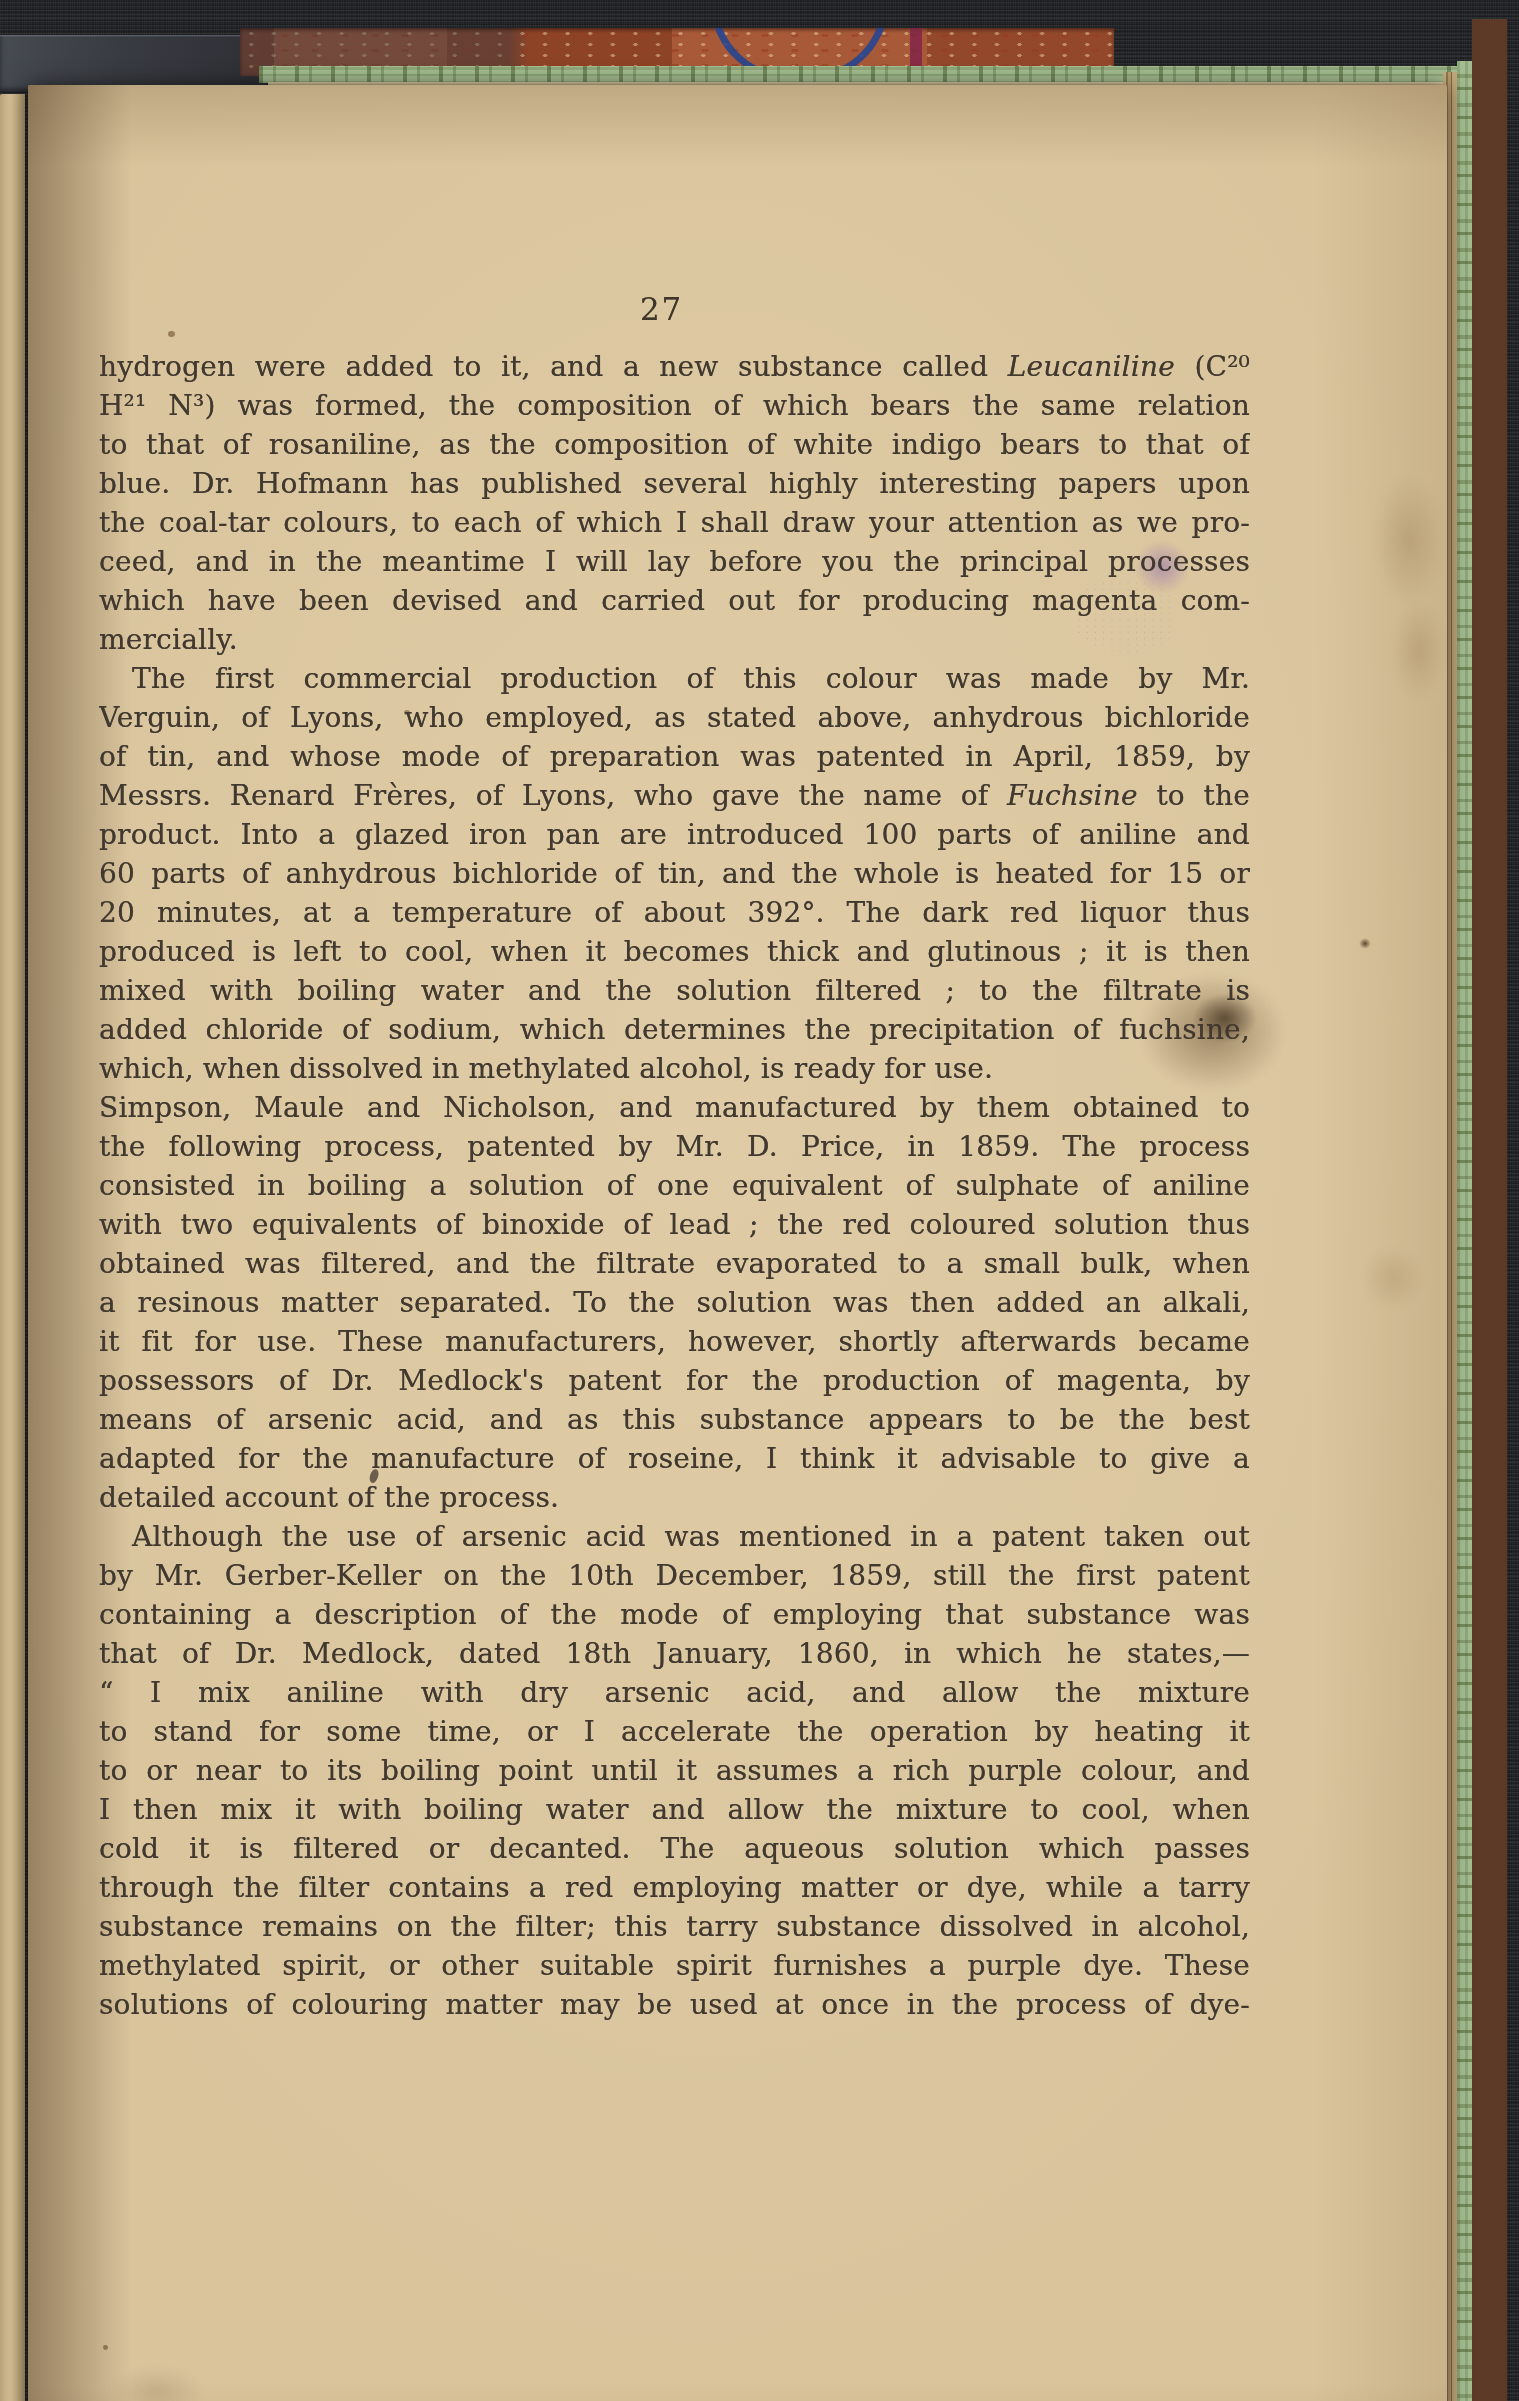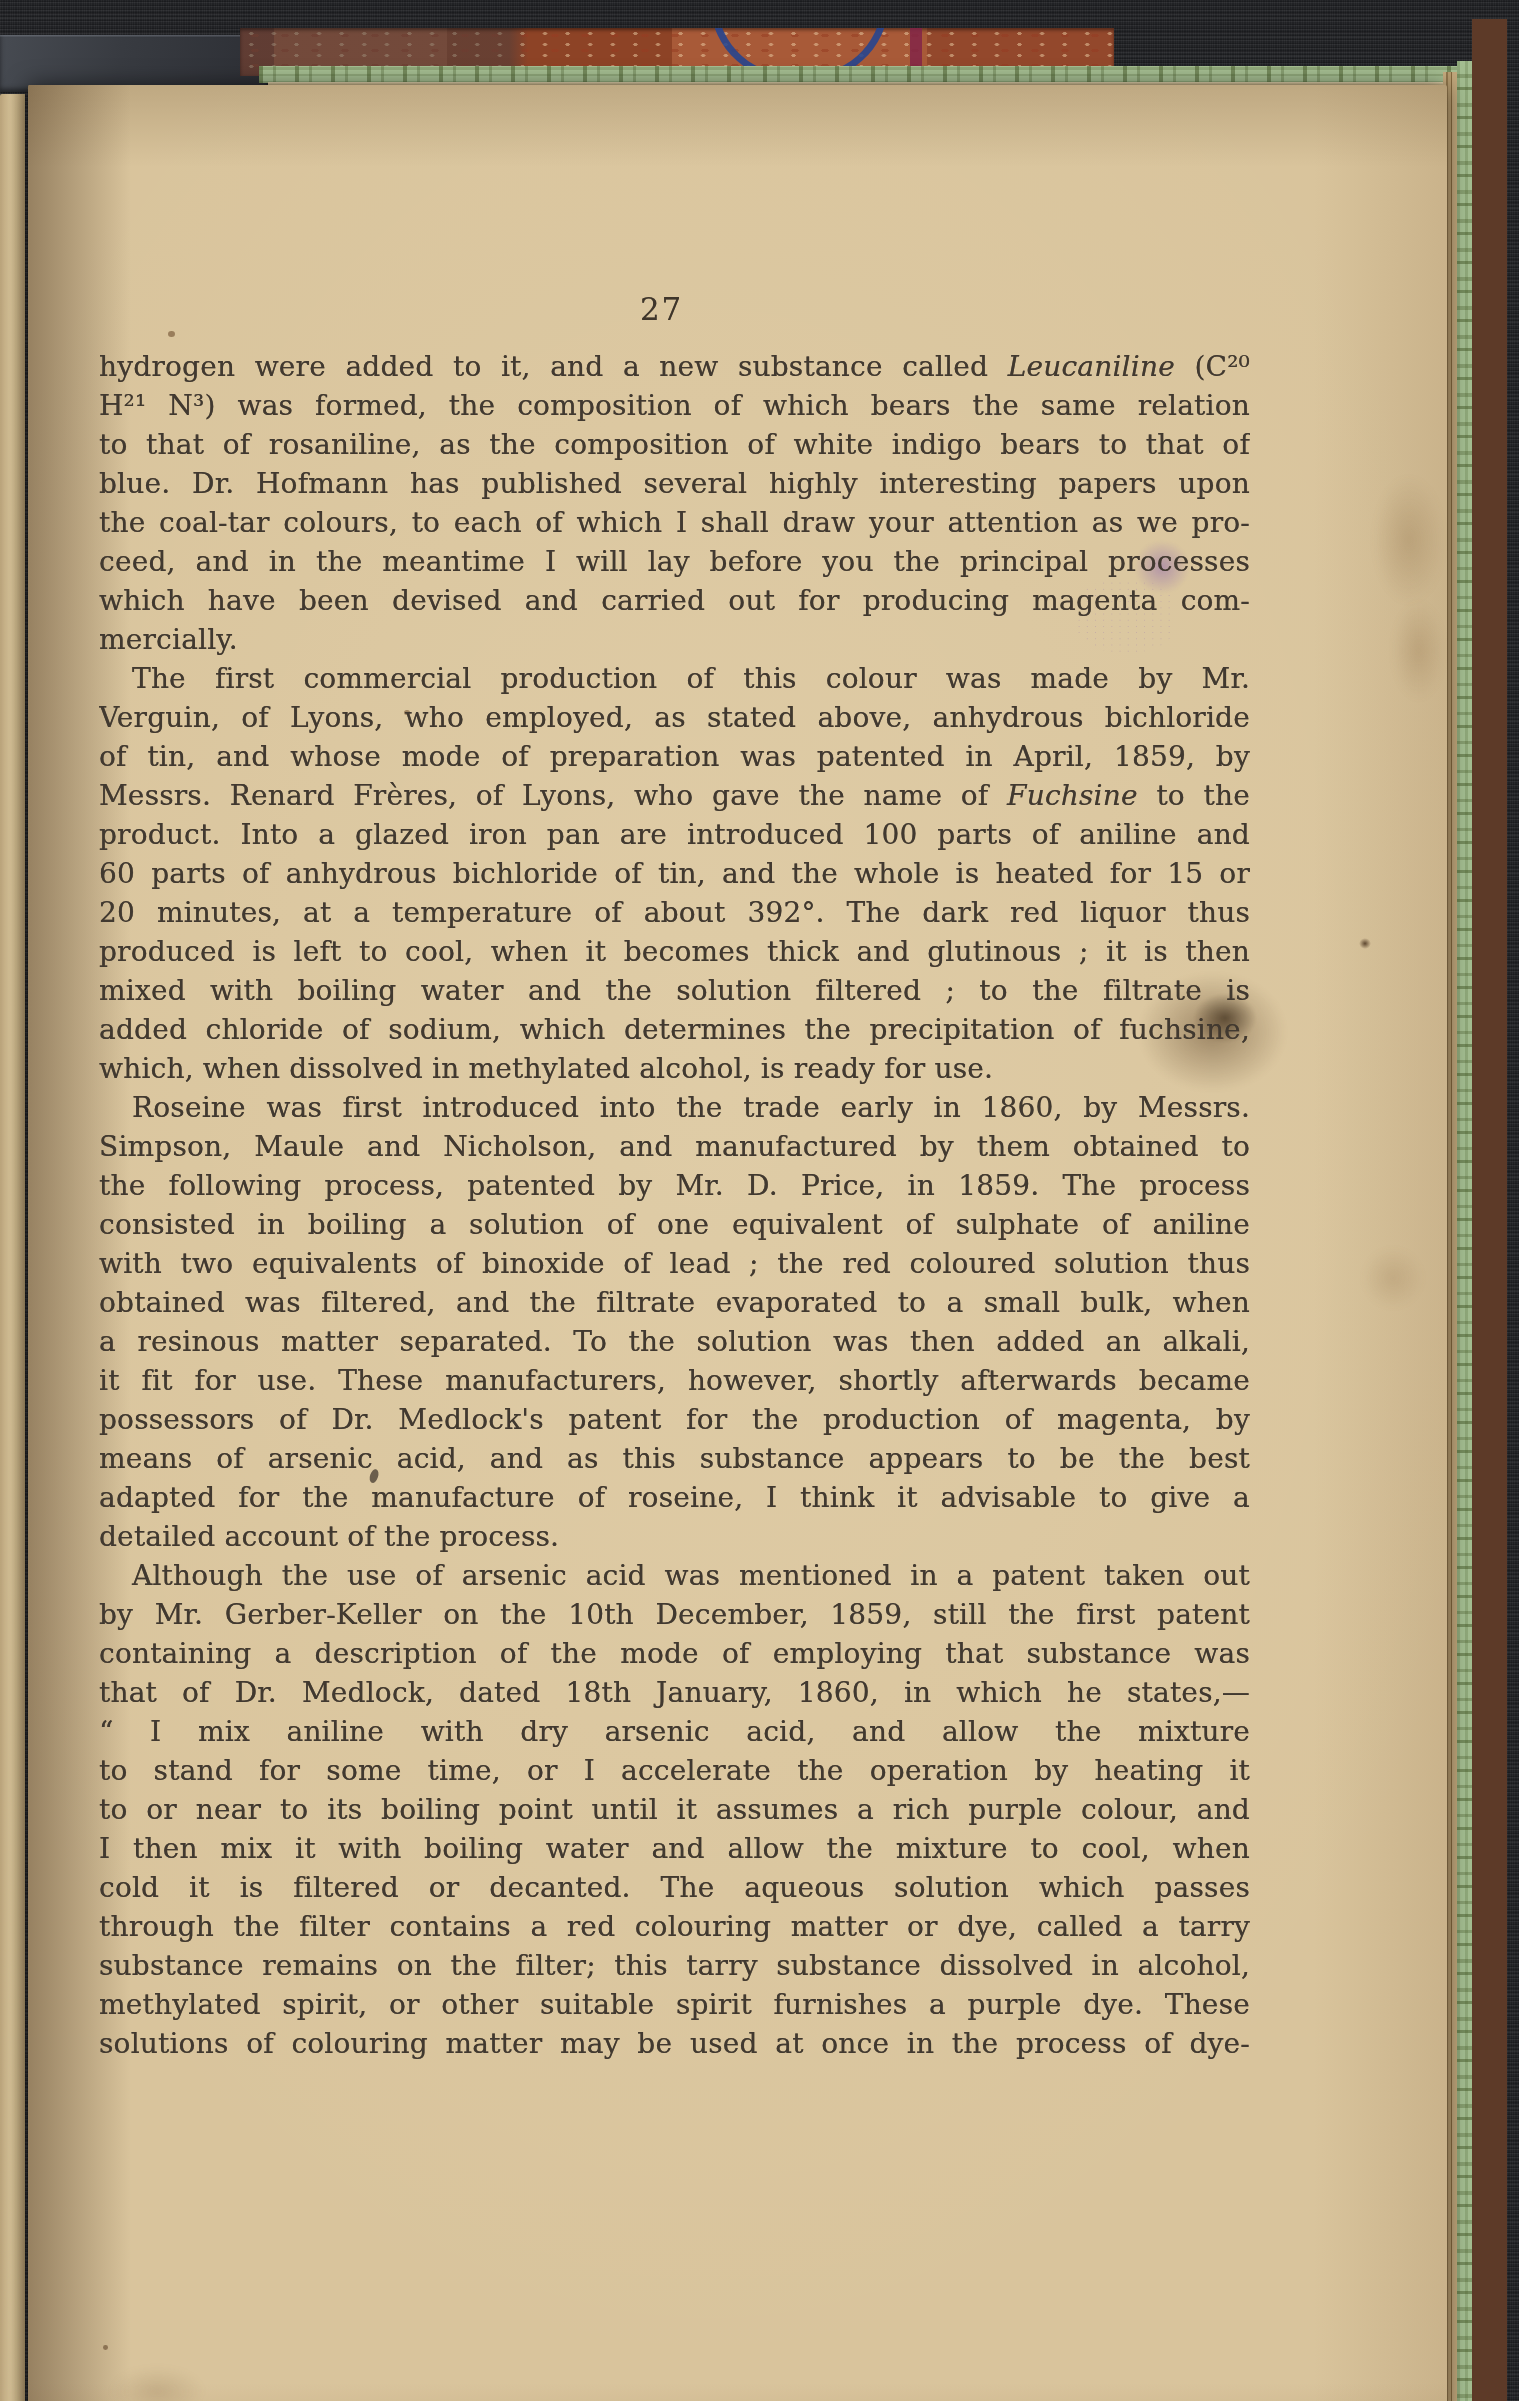--- a/index.html
+++ b/index.html
@@ -171,40 +171,39 @@
     <div class="tl">Verguin, of Lyons, who employed, as stated above, anhydrous bichloride</div>
     <div class="tl">of tin, and whose mode of preparation was patented in April, 1859, by</div>
     <div class="tl"><span>Messrs. Renard Frères, of Lyons, who gave the name of </span><span class="em">Fuchsine</span><span> to the</span></div>
     <div class="tl">product.  Into a glazed iron pan are introduced 100 parts of aniline and</div>
     <div class="tl">60 parts of anhydrous bichloride of tin, and the whole is heated for 15 or</div>
     <div class="tl">20 minutes, at a temperature of about 392°.  The dark red liquor thus</div>
     <div class="tl">produced is left to cool, when it becomes thick and glutinous ; it is then</div>
     <div class="tl">mixed with boiling water and the solution filtered ; to the filtrate is</div>
     <div class="tl">added chloride of sodium, which determines the precipitation of fuchsine,</div>
     <div class="tl end">which, when dissolved in methylated alcohol, is ready for use.</div>
-    <div class="tl ind">Roseine was first introduced into the trade early in 1860, by Messrs.</div>
     <div class="tl">Simpson, Maule and Nicholson, and manufactured by them obtained to</div>
     <div class="tl">the following process, patented by Mr. D. Price, in 1859.  The process</div>
     <div class="tl">consisted in boiling a solution of one equivalent of sulphate of aniline</div>
     <div class="tl">with two equivalents of binoxide of lead ; the red coloured solution thus</div>
     <div class="tl">obtained was filtered, and the filtrate evaporated to a small bulk, when</div>
     <div class="tl">a resinous matter separated.  To the solution was then added an alkali,</div>
     <div class="tl">it fit for use.  These manufacturers, however, shortly afterwards became</div>
     <div class="tl">possessors of Dr. Medlock's patent for the production of magenta, by</div>
     <div class="tl">means of arsenic acid, and as this substance appears to be the best</div>
     <div class="tl">adapted for the manufacture of roseine, I think it advisable to give a</div>
     <div class="tl end">detailed account of the process.</div>
     <div class="tl ind">Although the use of arsenic acid was mentioned in a patent taken out</div>
     <div class="tl">by Mr. Gerber-Keller on the 10th December, 1859, still the first patent</div>
     <div class="tl">containing a description of the mode of employing that substance was</div>
     <div class="tl">that of Dr. Medlock, dated 18th January, 1860, in which he states,—</div>
     <div class="tl">“ I mix aniline with dry arsenic acid, and allow the mixture</div>
     <div class="tl">to stand for some time, or I accelerate the operation by heating it</div>
     <div class="tl">to or near to its boiling point until it assumes a rich purple colour, and</div>
     <div class="tl">I then mix it with boiling water and allow the mixture to cool, when</div>
     <div class="tl">cold it is filtered or decanted.  The aqueous solution which passes</div>
-    <div class="tl">through the filter contains a red colouring matter or dye, called a tarry</div>
+    <div class="tl">through the filter contains a red employing matter or dye, while a tarry</div>
     <div class="tl">substance remains on the filter; this tarry substance dissolved in alcohol,</div>
     <div class="tl">methylated spirit, or other suitable spirit furnishes a purple dye.  These</div>
     <div class="tl">solutions of colouring matter may be used at once in the process of dye-</div>
   </div>
 </div>
 
 
 </body></html>

